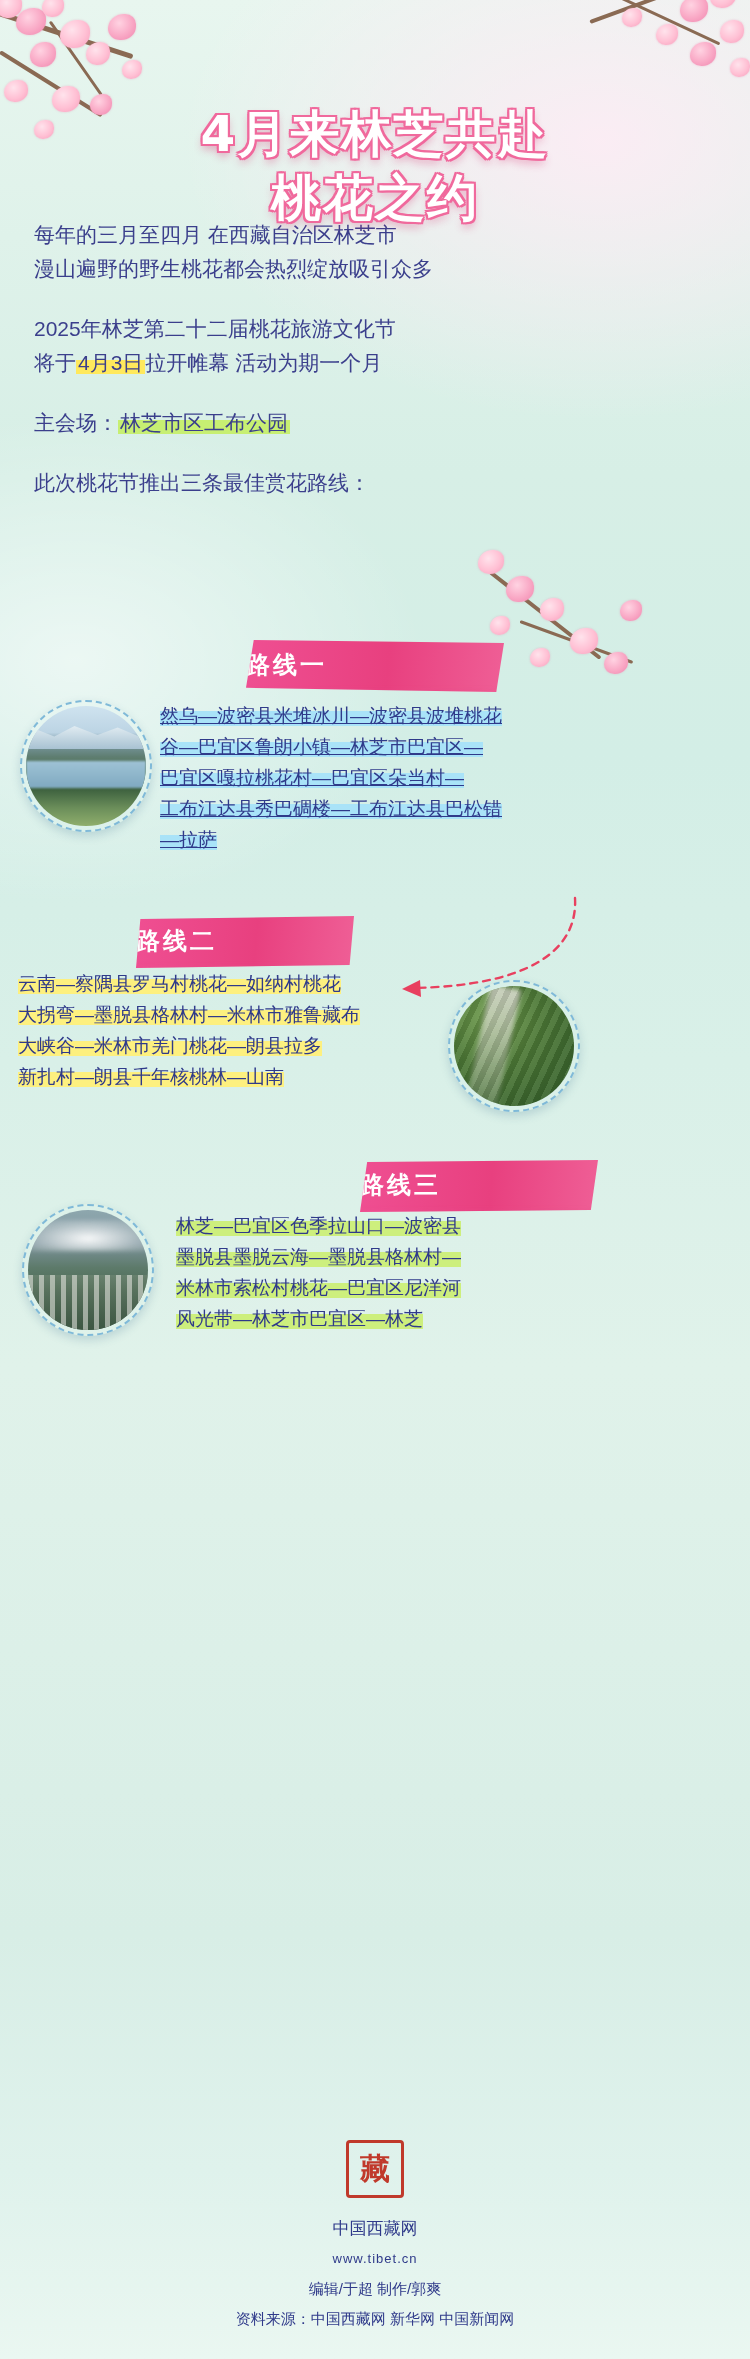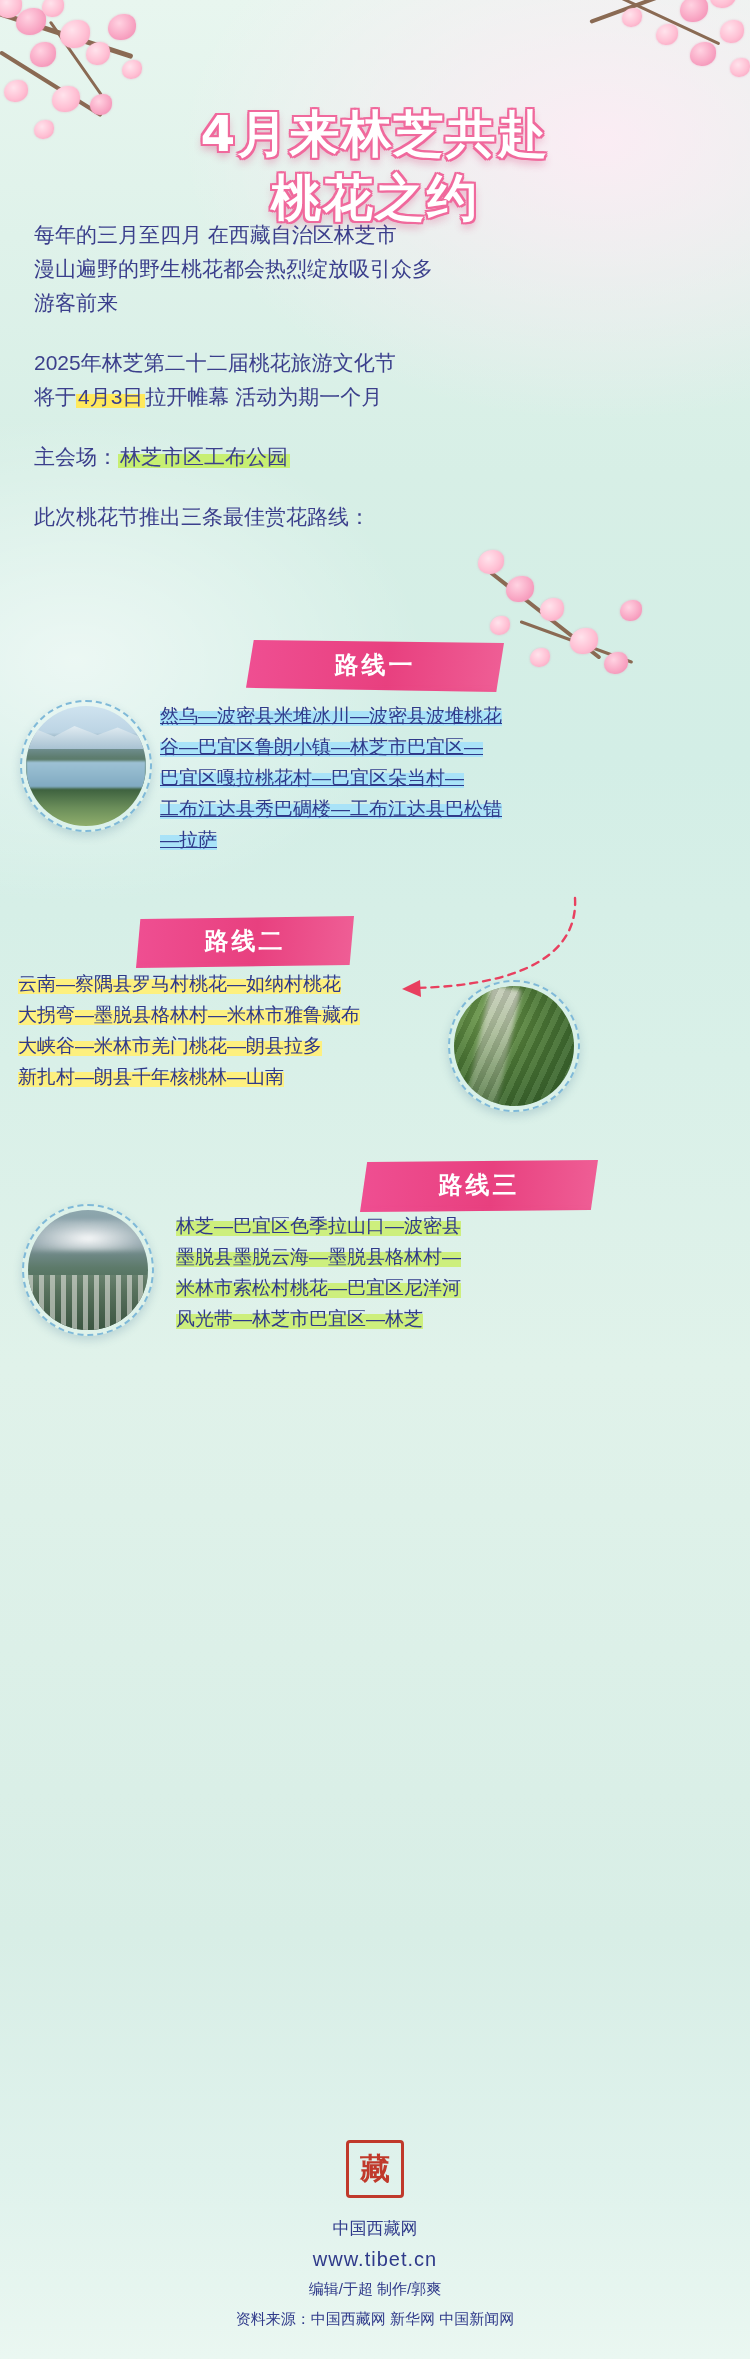--- a/index.html
+++ b/index.html
@@ -98,21 +98,21 @@
   .strike { text-decoration: line-through; text-decoration-color: #3b3f8c; }
 
   
   .banner {
     position: absolute;
     z-index: 6;
     color: #ffffff;
     font-size: 24px;
     font-weight: 700;
     letter-spacing: 3px;
-    text-align: center;
+    text-align: left;
     padding: 9px 0 11px;
     background: linear-gradient(95deg, #ef4f92 0%, #e8407f 55%, #ef5f96 100%);
     box-shadow: 0 3px 6px rgba(200,60,120,0.25);
   }
   .banner::after {
     content: "";
     position: absolute;
     left: 0; right: 0; bottom: -6px;
     height: 8px;
     background: linear-gradient(95deg, rgba(239,79,146,0.35), rgba(232,64,127,0.15));
@@ -224,21 +224,21 @@
     border: 3px solid #c0392b;
     border-radius: 4px;
     position: relative;
     color: #c0392b;
     font-size: 30px;
     font-weight: 700;
     line-height: 52px;
     font-family: "DejaVu Serif", "Liberation Serif", serif;
   }
   .f-line { font-size: 17px; line-height: 30px; color: #2f3a8a; }
-  .f-url { font-size: 20px; letter-spacing: 1px; }
+  .f-url { font-size: 13px; letter-spacing: 1px; }
   .f-small { font-size: 15px; }
 </style>
 </head>
 <body>
 
 <div class="branch" style="left:-10px;top:-10px;width:230px;height:210px;">
   <div class="twig" style="left:0;top:18px;width:150px;height:5px;transform:rotate(18deg);"></div>
   <div class="twig" style="left:10px;top:60px;width:120px;height:4px;transform:rotate(32deg);"></div>
   <div class="twig" style="left:60px;top:30px;width:90px;height:3px;transform:rotate(55deg);"></div>
   <div class="petal" style="left:6px;top:4px;width:26px;height:24px;"></div>
@@ -283,21 +283,20 @@
 <div class="title-wrap">
   <div class="title-line">4月来林芝共赴</div>
   <div class="title-line">桃花之约</div>
 </div>
 
 <div class="body-text">
 
   <div class="para">
     <p>每年的三月至四月 在西藏自治区林芝市</p>
     <p>漫山遍野的野生桃花都会热烈绽放吸引众多</p>
-    <p>游客前来</p>
   </div>
 
   <div class="para">
     <p>2025年林芝第二十二届桃花旅游文化节</p>
     <p><span>将于</span><span class="hl-yellow">4月3日</span><span>拉开帷幕 活动为期一个月</span></p>
   </div>
 
   <div class="para">
     <p><span>主会场：</span><span class="hl-green">林芝市区工布公园</span></p>
   </div>

